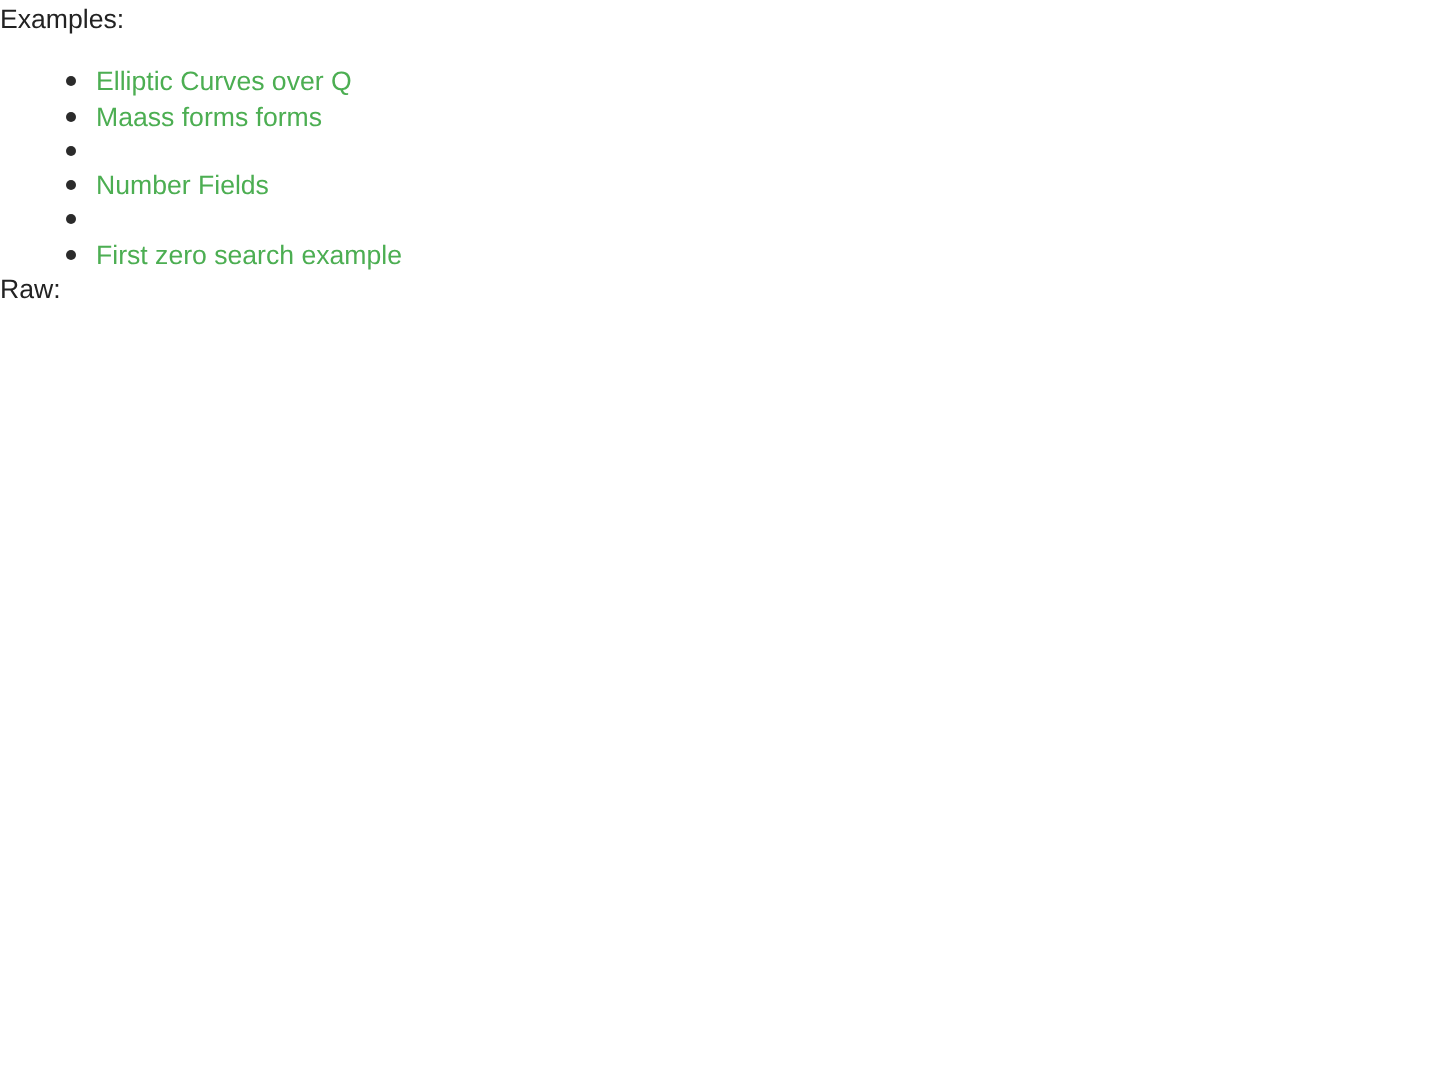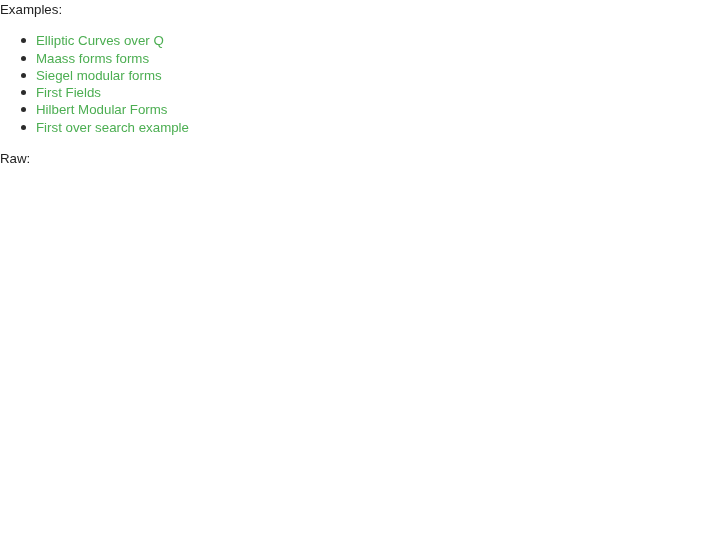--- a/index.html
+++ b/index.html
@@ -26,25 +26,25 @@
   }
   p.section-label {
     margin: 0;
     padding: 0;
     font-size: 13.3px;
     line-height: 17.3px;
     color: #222222;
     white-space: nowrap;
   }
   p.section-label.examples { margin-top: 1px; }
-  p.section-label.raw-label { margin-top: 14px; }
+  p.section-label.raw-label { margin-top: 0; }
 
   ul.link-list {
     list-style: none;
-    margin: 14px 0 0 0;
+    margin: 14px 0 0 12px;
     padding: 0;
   }
   ul.link-list li {
     position: relative;
     margin: 0;
     padding: 0 0 0 36px;
     height: 17.3px;
     line-height: 17.3px;
     white-space: nowrap;
   }
@@ -79,32 +79,30 @@
     <li>
       <span class="bullet-icon"></span>
       <a class="list-link" href="#">Elliptic Curves over Q</a>
     </li>
     <li>
       <span class="bullet-icon"></span>
       <a class="list-link" href="#">Maass forms forms</a>
     </li>
     <li>
       <span class="bullet-icon"></span>
-      <a class="list-link" href="#">Siegel modular forms</a>
     </li>
     <li>
       <span class="bullet-icon"></span>
-      <a class="list-link" href="#">First Fields</a>
+      <a class="list-link" href="#">Number Fields</a>
     </li>
     <li>
       <span class="bullet-icon"></span>
-      <a class="list-link" href="#">Hilbert Modular Forms</a>
     </li>
     <li>
       <span class="bullet-icon"></span>
-      <a class="list-link" href="#">First over search example</a>
+      <a class="list-link" href="#">First zero search example</a>
     </li>
   </ul>
 
   <p class="section-label raw-label">Raw:</p>
 
 
 </div>
 
 </body></html>

